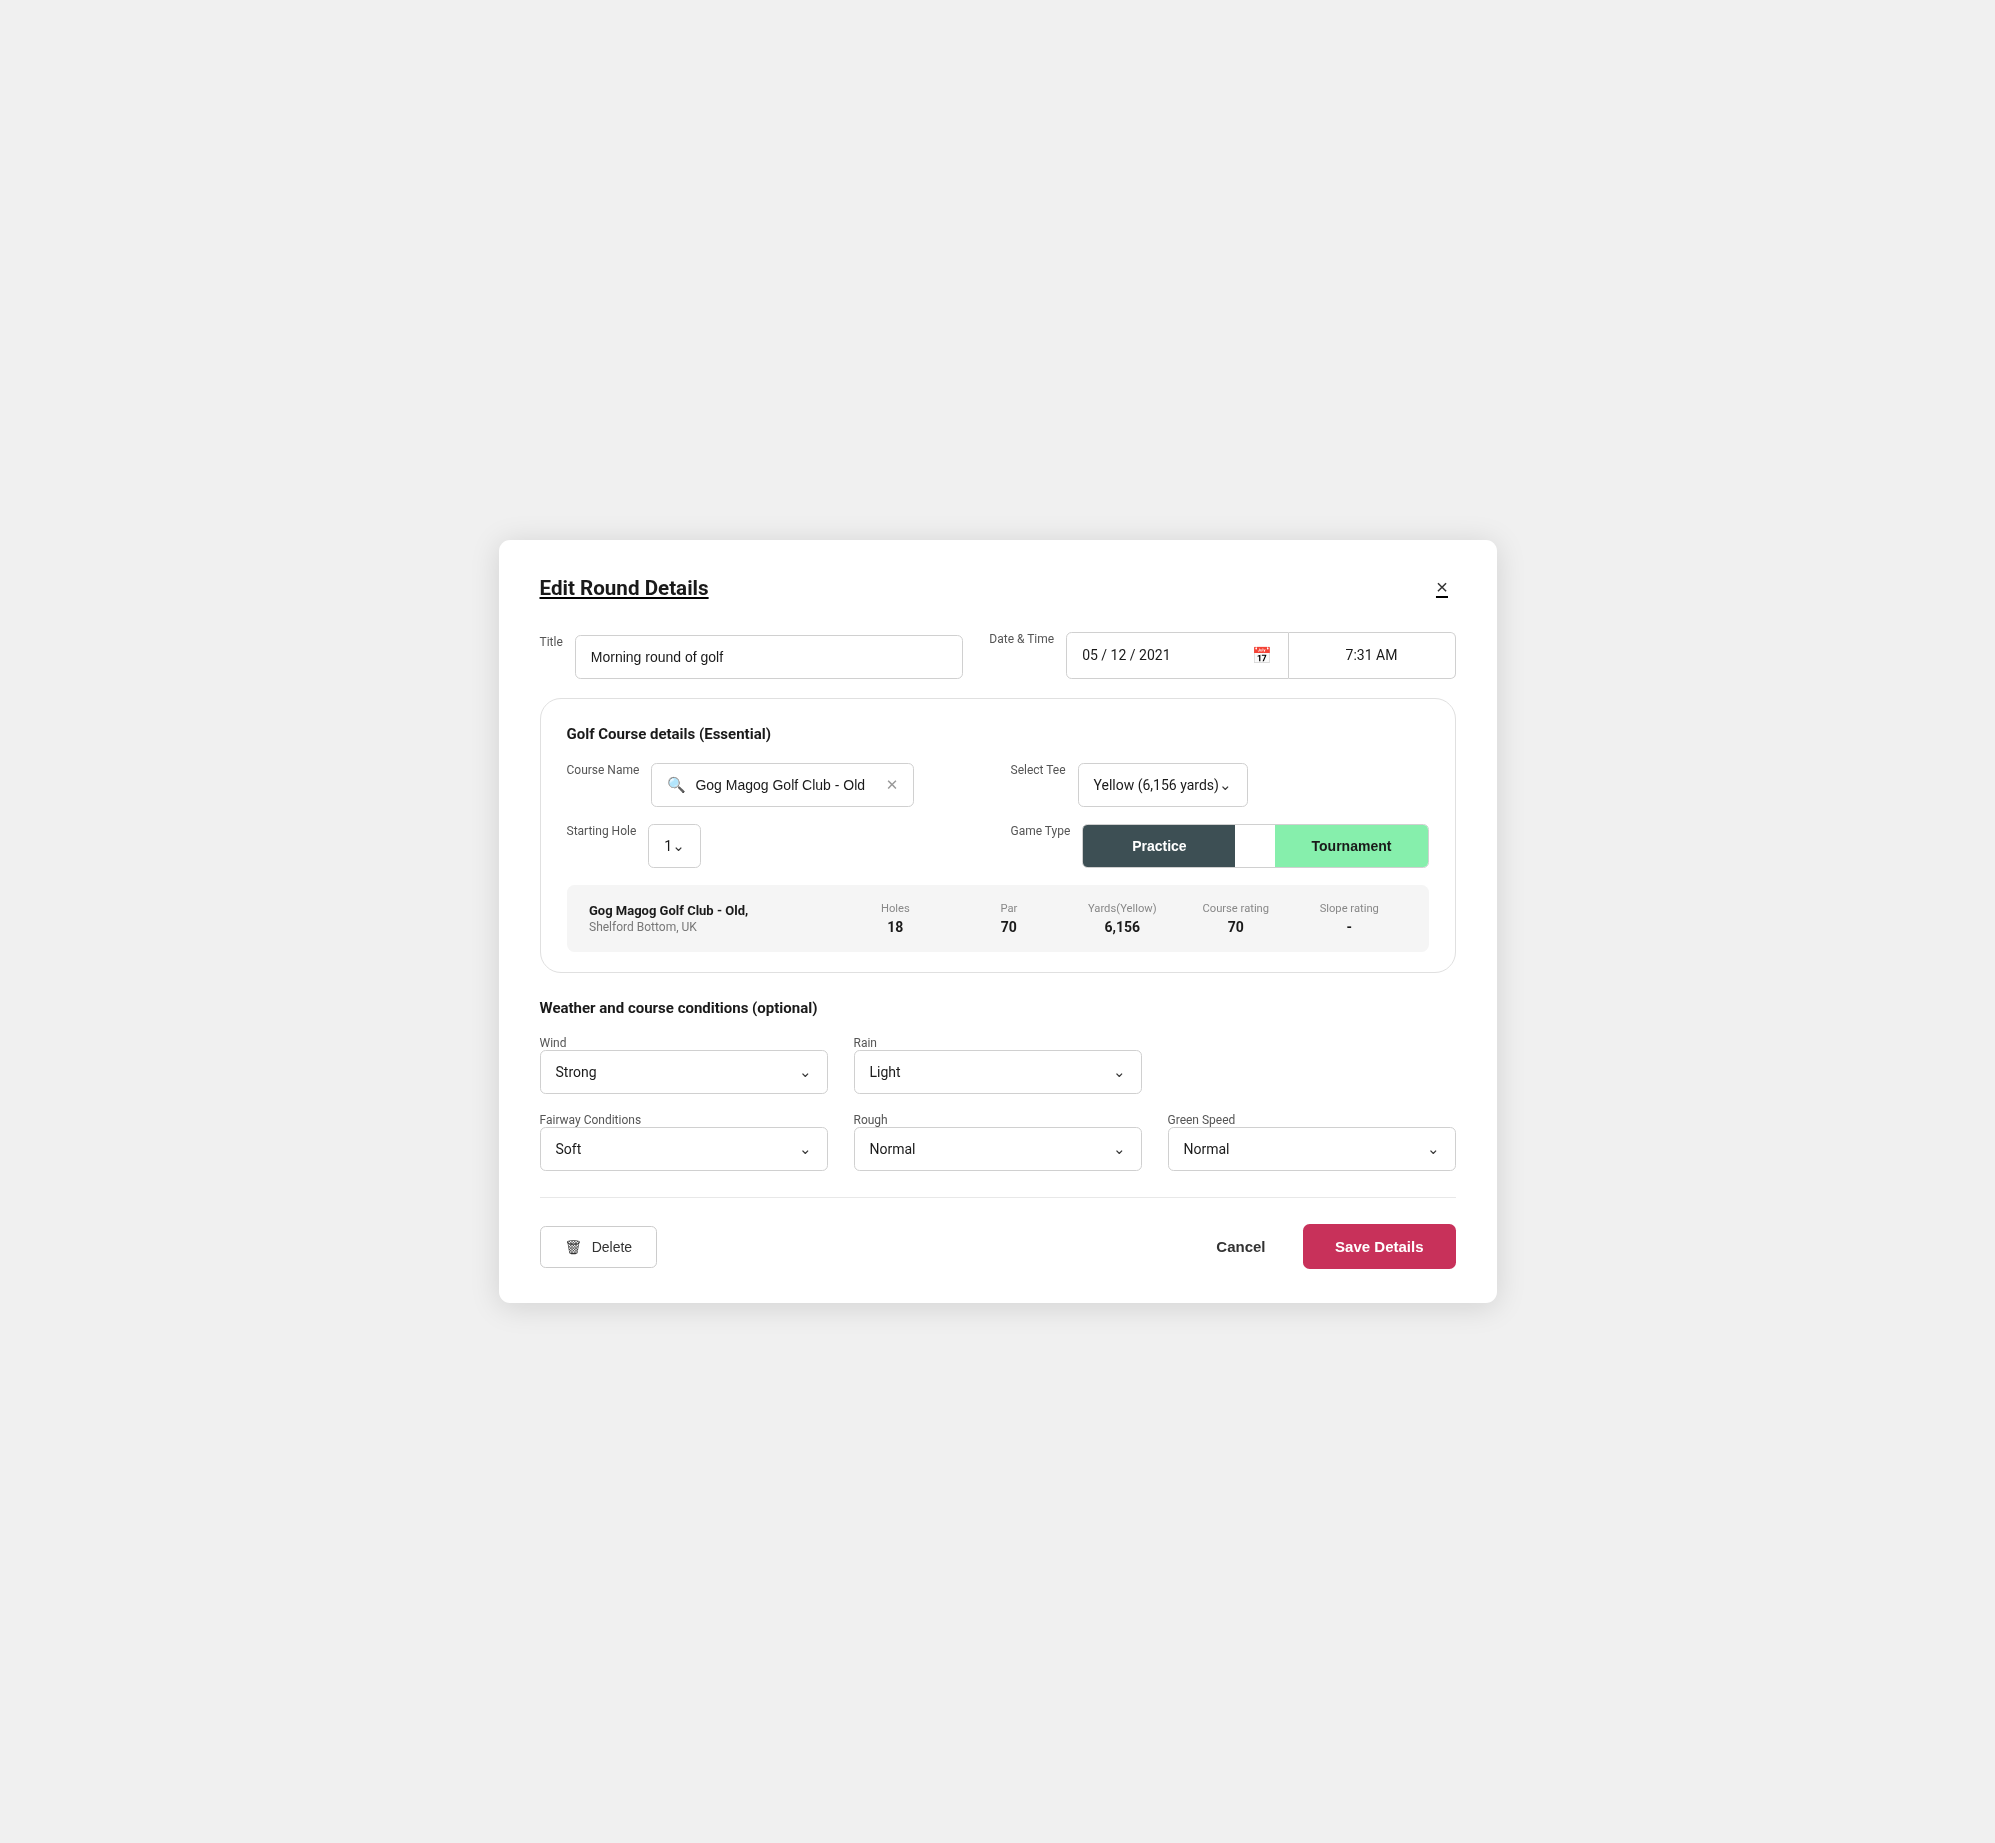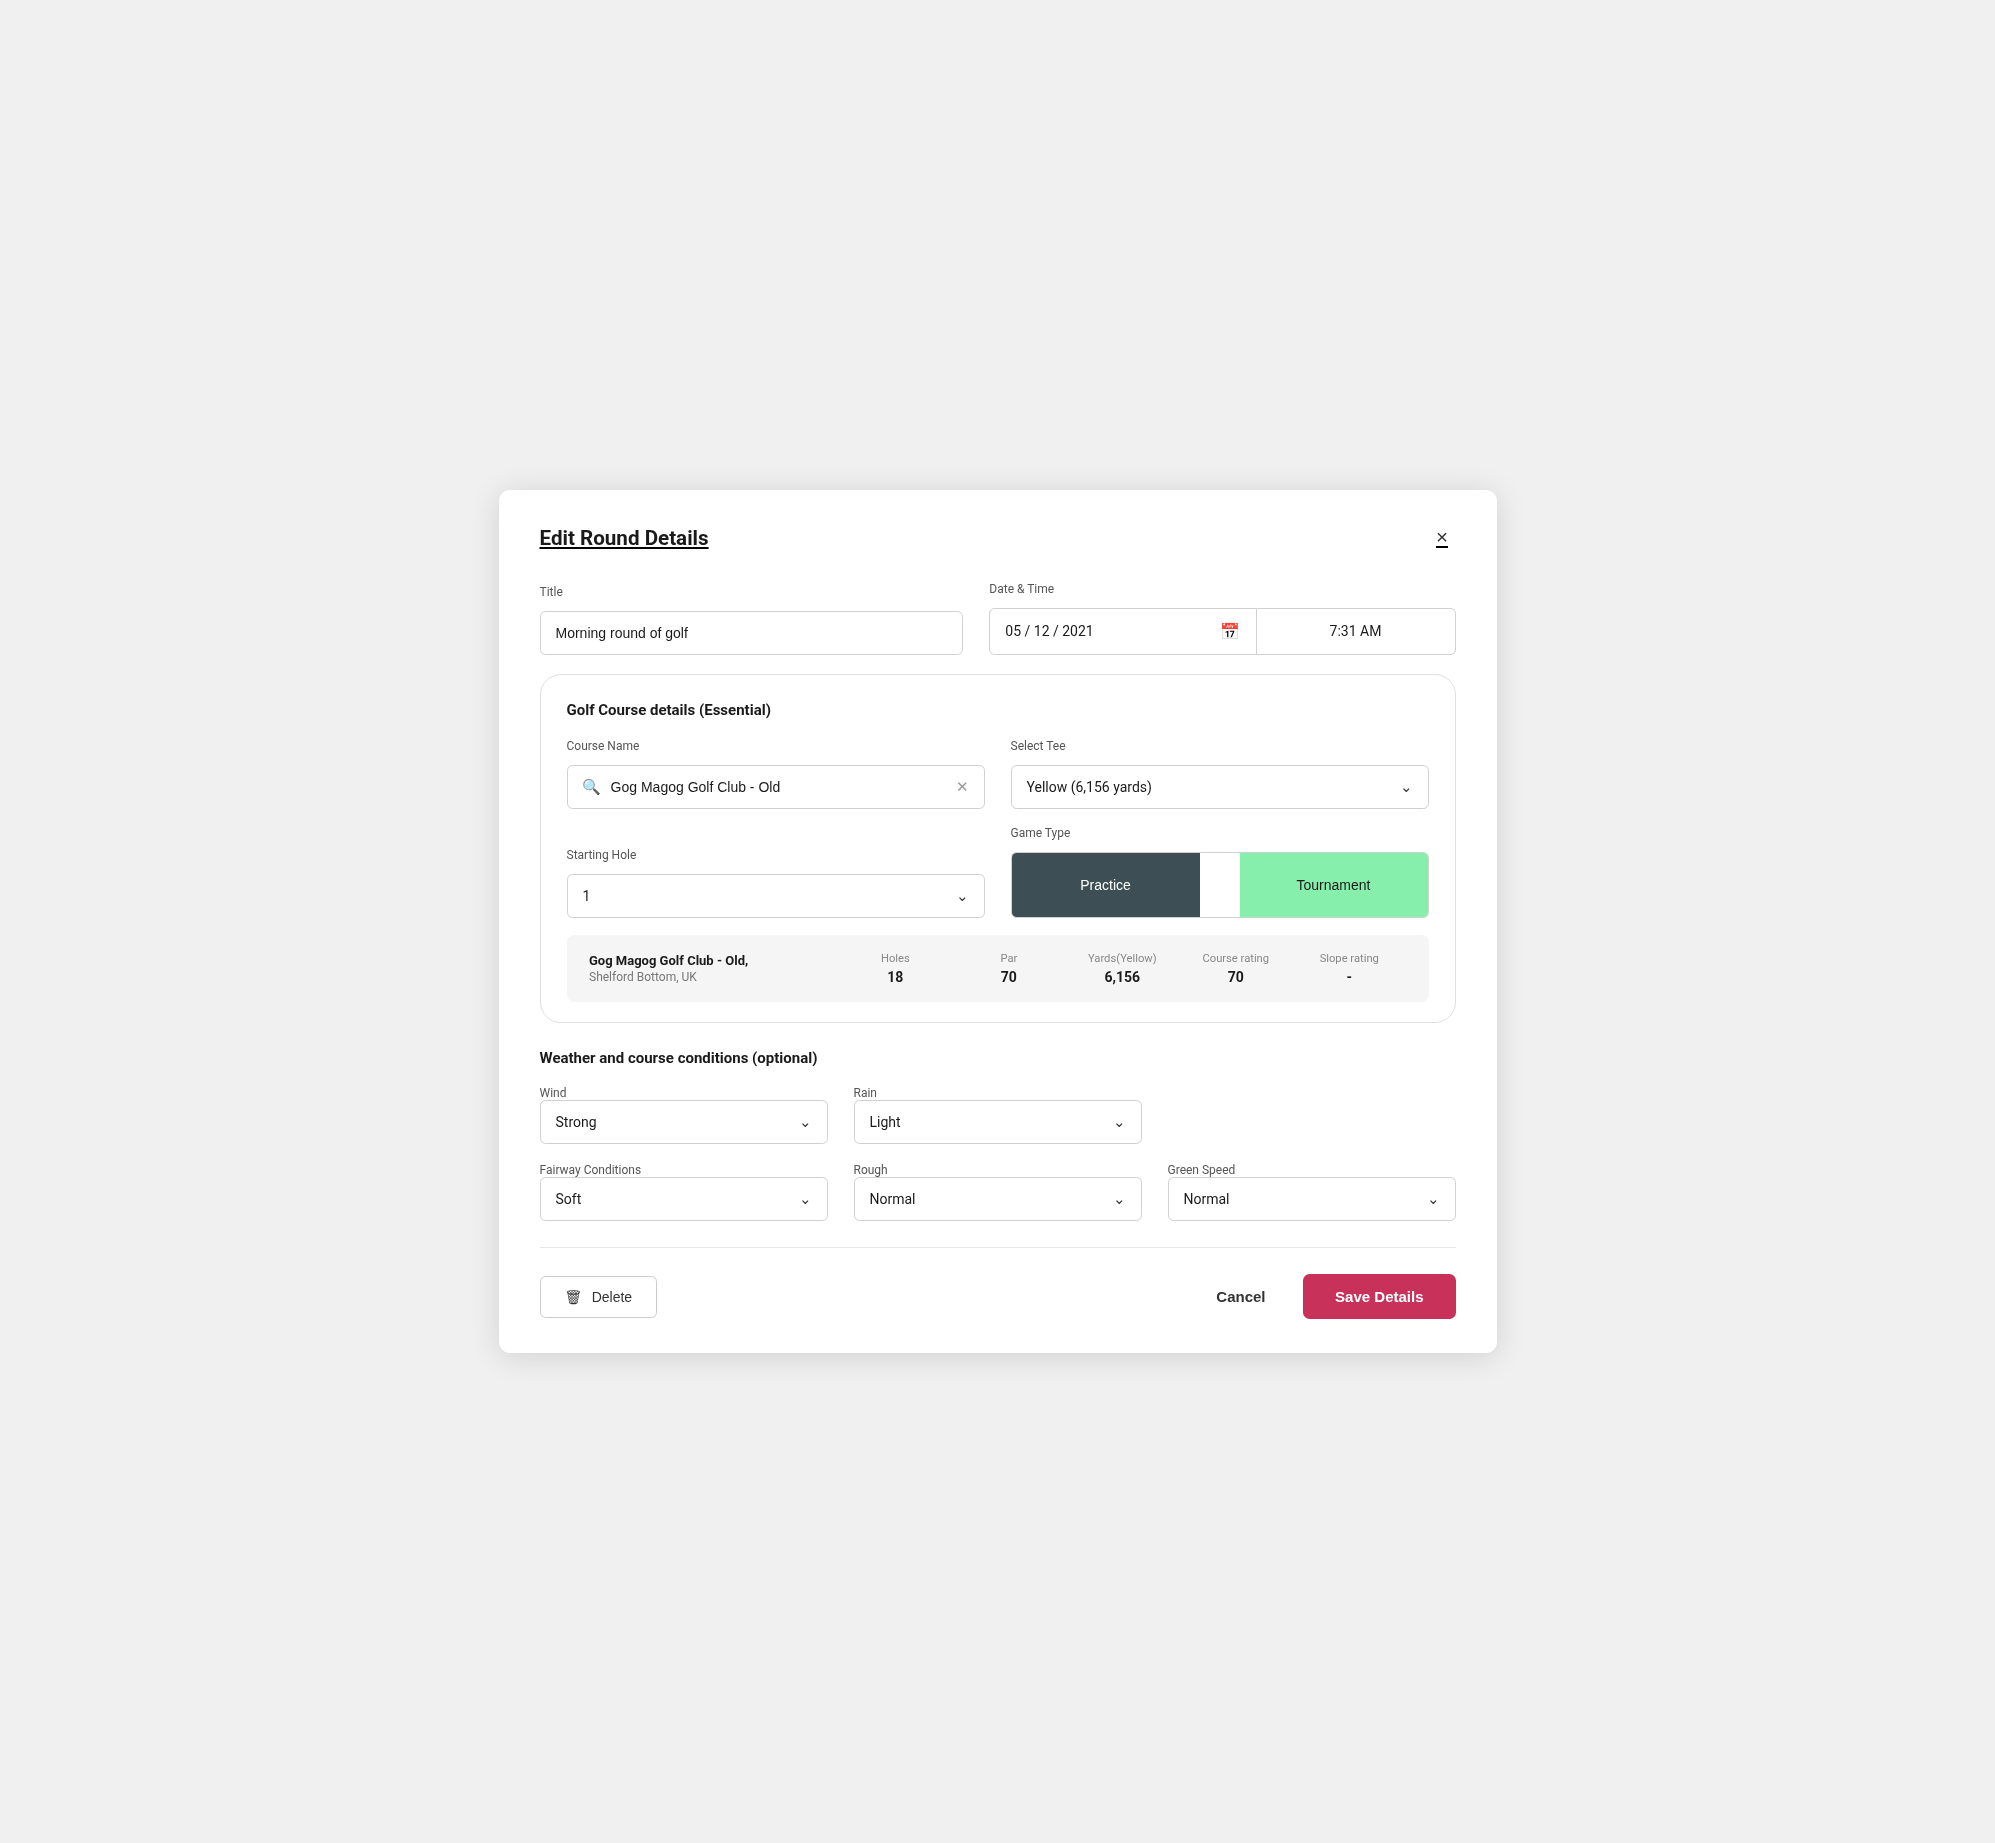--- a/index.html
+++ b/index.html
@@ -42,21 +42,20 @@
       line-height: 1;
     }
     .section-row {
       display: flex;
       gap: 26px;
       margin-bottom: 7.5px;
       align-items: flex-end;
     }
     .field-group {
       display: flex;
-      flex-direction: column;
       gap: 12px;
     }
     .field-group.grow { flex: 1; }
     .field-label {
       font-size: 12px;
       color: #555;
       font-weight: 400;
     }
     .text-input {
       border: 1.4px solid #d0d0d0;
@@ -148,23 +147,23 @@
     .chevron-icon { color: #333; font-size: 15px; }
     .game-type-toggle {
       display: flex;
       border: 1.4px solid #d0d0d0;
       border-radius: 5.6px;
       overflow: hidden;
       flex: 1;
     }
     .toggle-btn {
       flex: 1;
-      padding: 24px 0;
-      font-size: 14px;
-      font-weight: 400;
+      padding: 13px 0;
+      font-size: 14px;
+      font-weight: 700;
       border: none;
       cursor: pointer;
       text-align: center;
     }
     .toggle-btn.active {
       background: #3d4f54;
       color: #fff;
     }
     .toggle-btn.inactive {
       background: #86efac;

